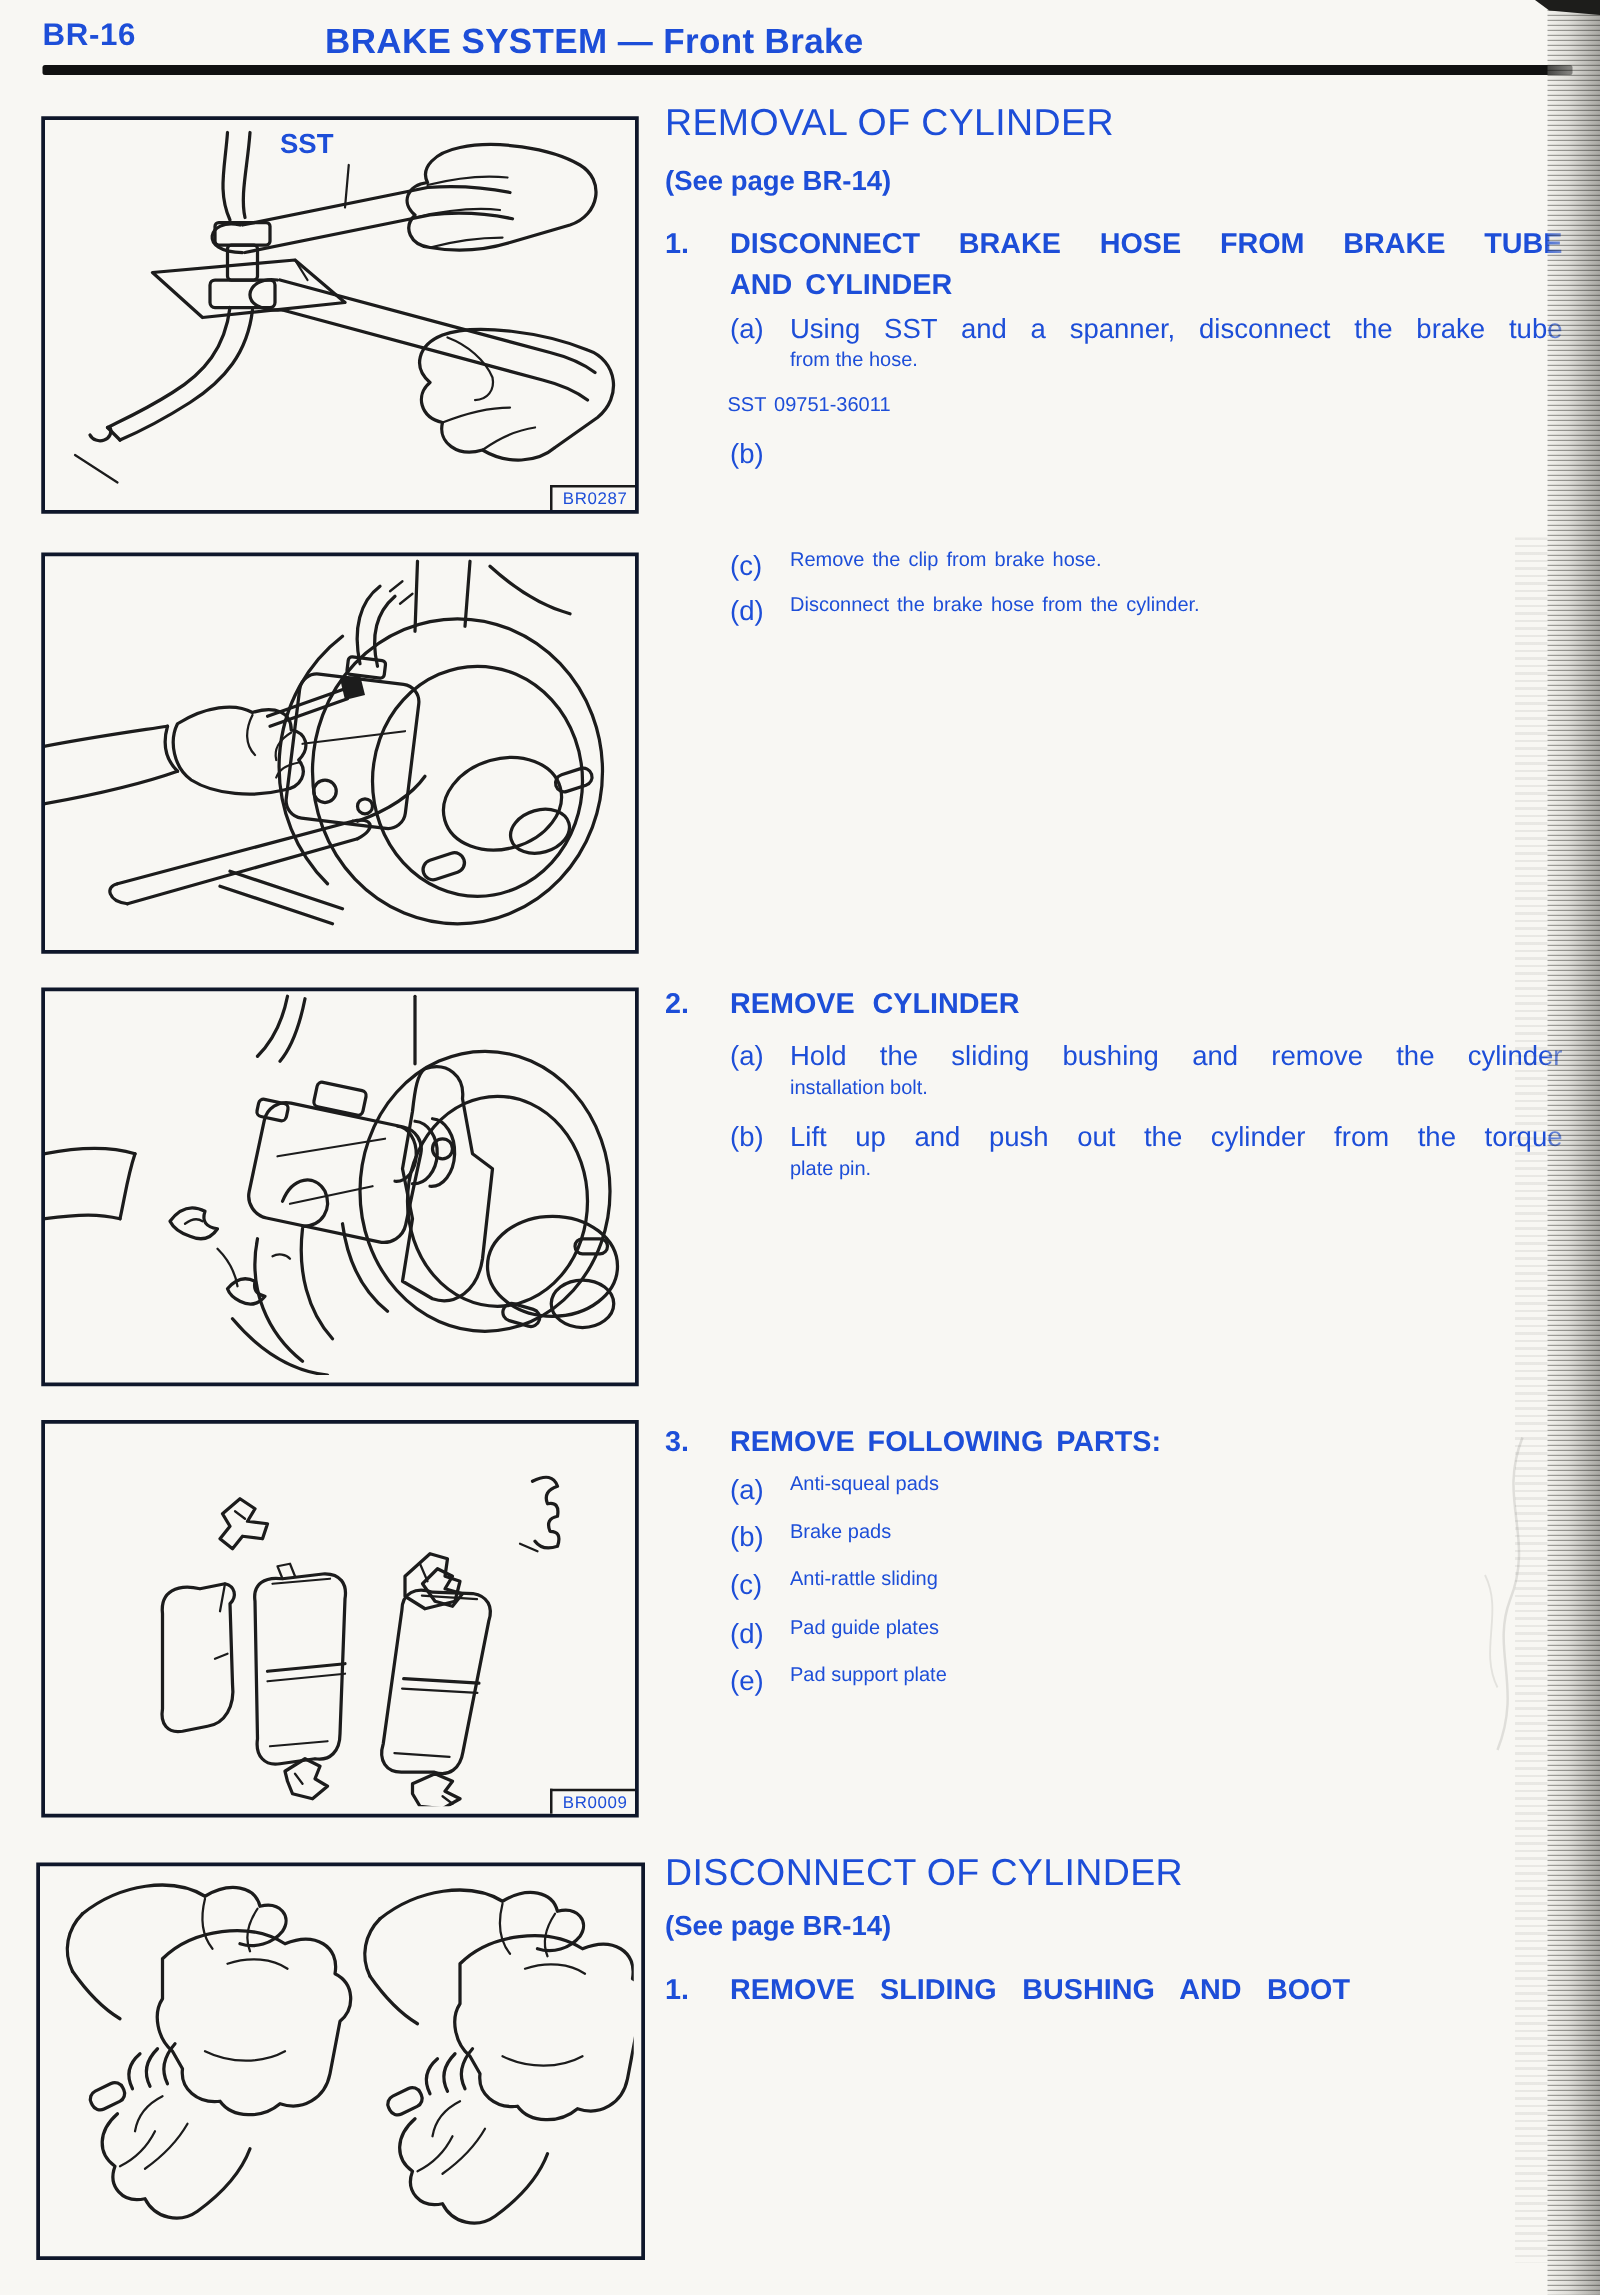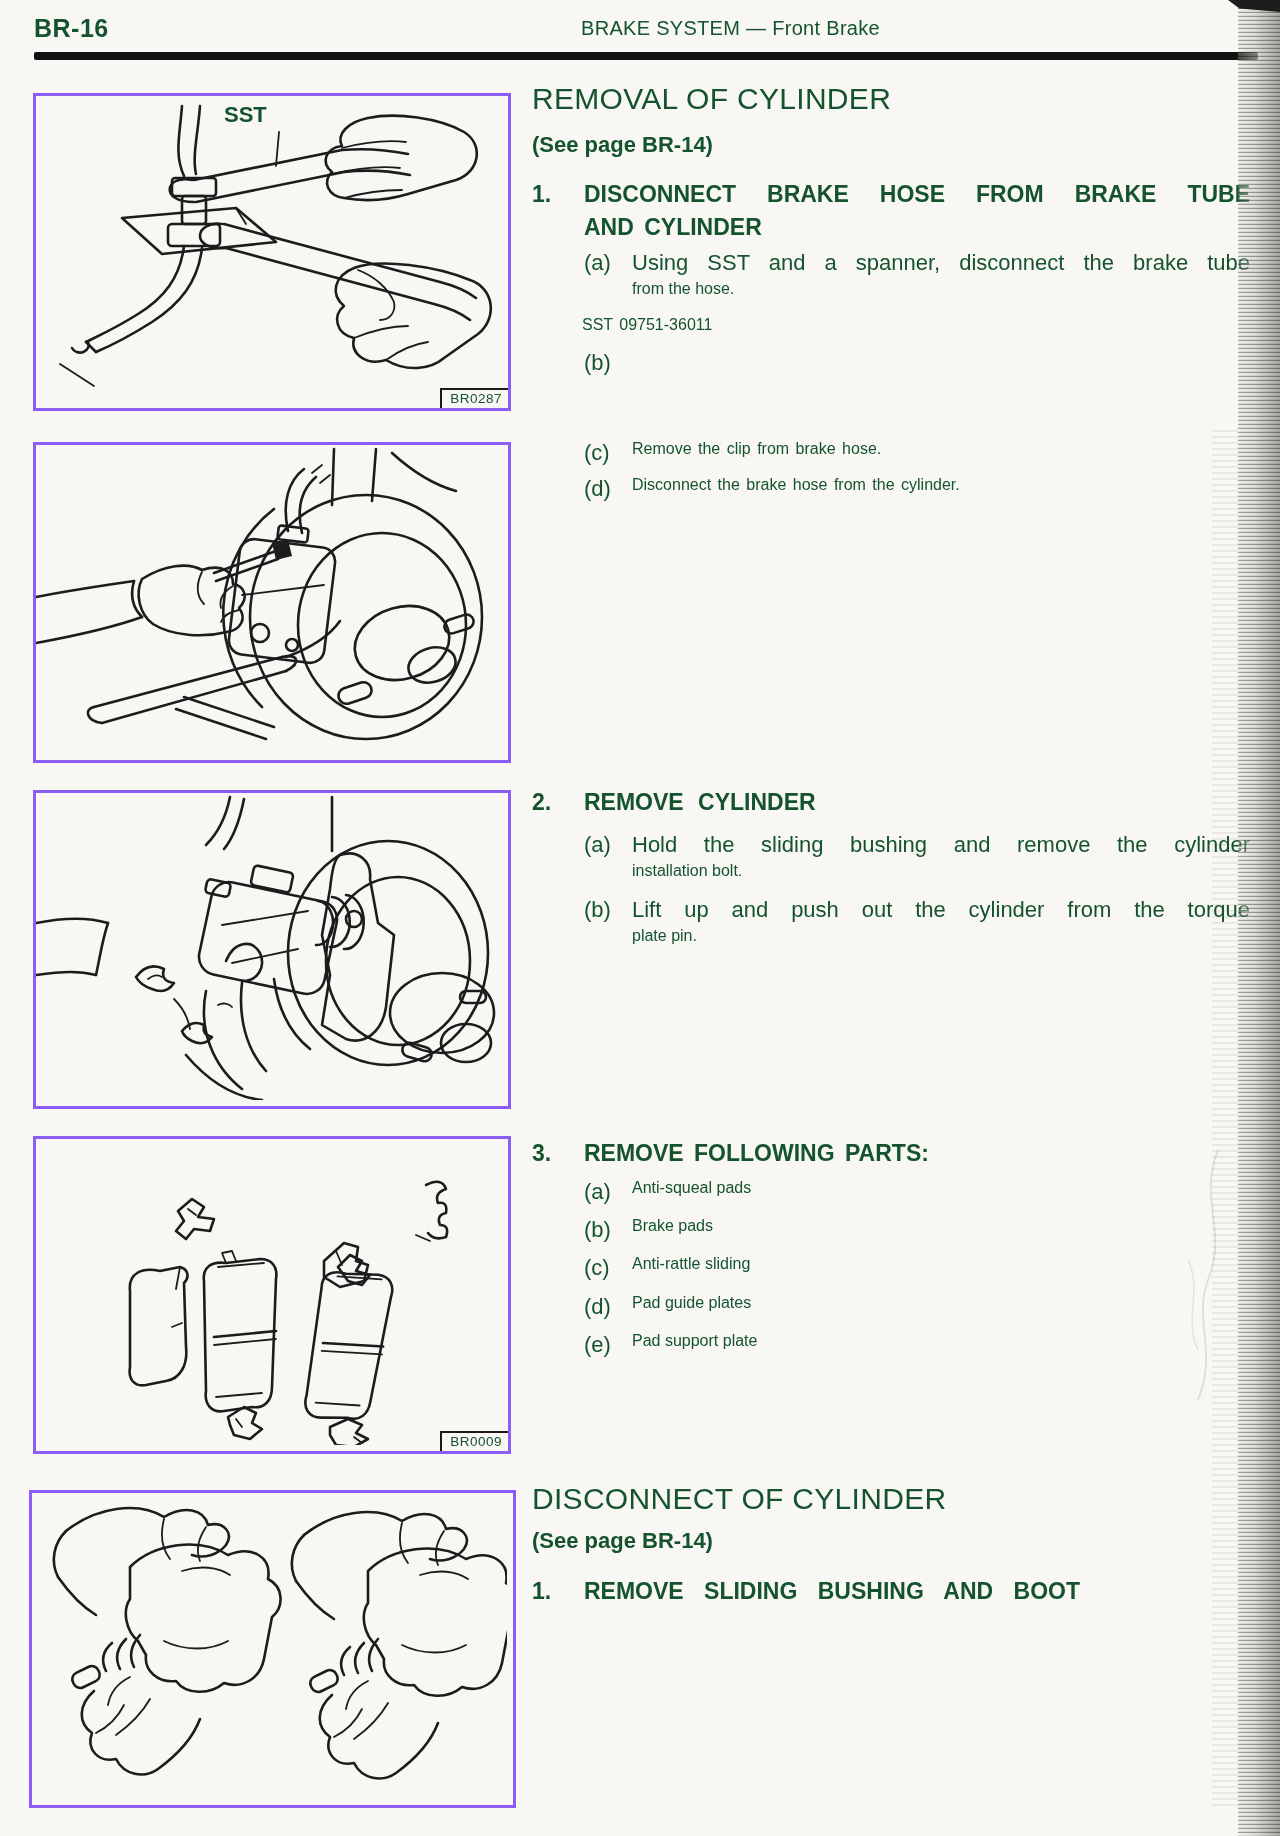--- a/index.html
+++ b/index.html
@@ -1,26 +1,26 @@
 <!DOCTYPE html>
 <html><head>
 <meta charset="utf-8">
 <style>
   html,body{margin:0;padding:0;background:#e8e7e3}
   .page{position:relative;width:1280px;height:1836px;background:#f8f7f3;
-        font-family:"Liberation Sans",sans-serif;color:#14532d;overflow:hidden}
+        font-family:"Liberation Sans",sans-serif;color:#1d4ed8;overflow:hidden}
   .abs{position:absolute}
 
   
   .hdr-num{left:34px;top:14px;font-size:25px;font-weight:bold;letter-spacing:.5px}
-  .hdr-title{left:260px;top:17px;width:620px;text-align:right;font-size:20px;font-weight:normal;letter-spacing:.3px}
+  .hdr-title{left:260px;top:17px;width:620px;text-align:left;font-size:28px;font-weight:bold;letter-spacing:.3px}
   .hdr-rule{left:34px;top:52px;width:1224px;height:8px;background:#111;border-radius:2px}
 
   
-  .fig{position:absolute;border:3px solid #8b5cf6;background:#f8f7f3}
+  .fig{position:absolute;border:3px solid #0f172a;background:#f8f7f3}
   .fig-code{position:absolute;right:0;bottom:0;border-top:2px solid #1a1a1a;border-left:2px solid #1a1a1a;
             padding:1px 6px 2px 8px;font-size:13.5px;letter-spacing:.5px;background:#f8f7f3}
   .sst-callout{position:absolute;left:188px;top:6px;font-size:22px;font-weight:bold}
   .art{position:absolute;left:0;top:0}
   .art path,.art rect,.art ellipse,.art circle,.art polyline,.art line
       {fill:none;stroke:#1c1c1c;stroke-width:2.6;stroke-linecap:round;stroke-linejoin:round}
   .art .thin{stroke-width:1.8}
   .art .ink{fill:#1c1c1c;stroke:none}
 
   

